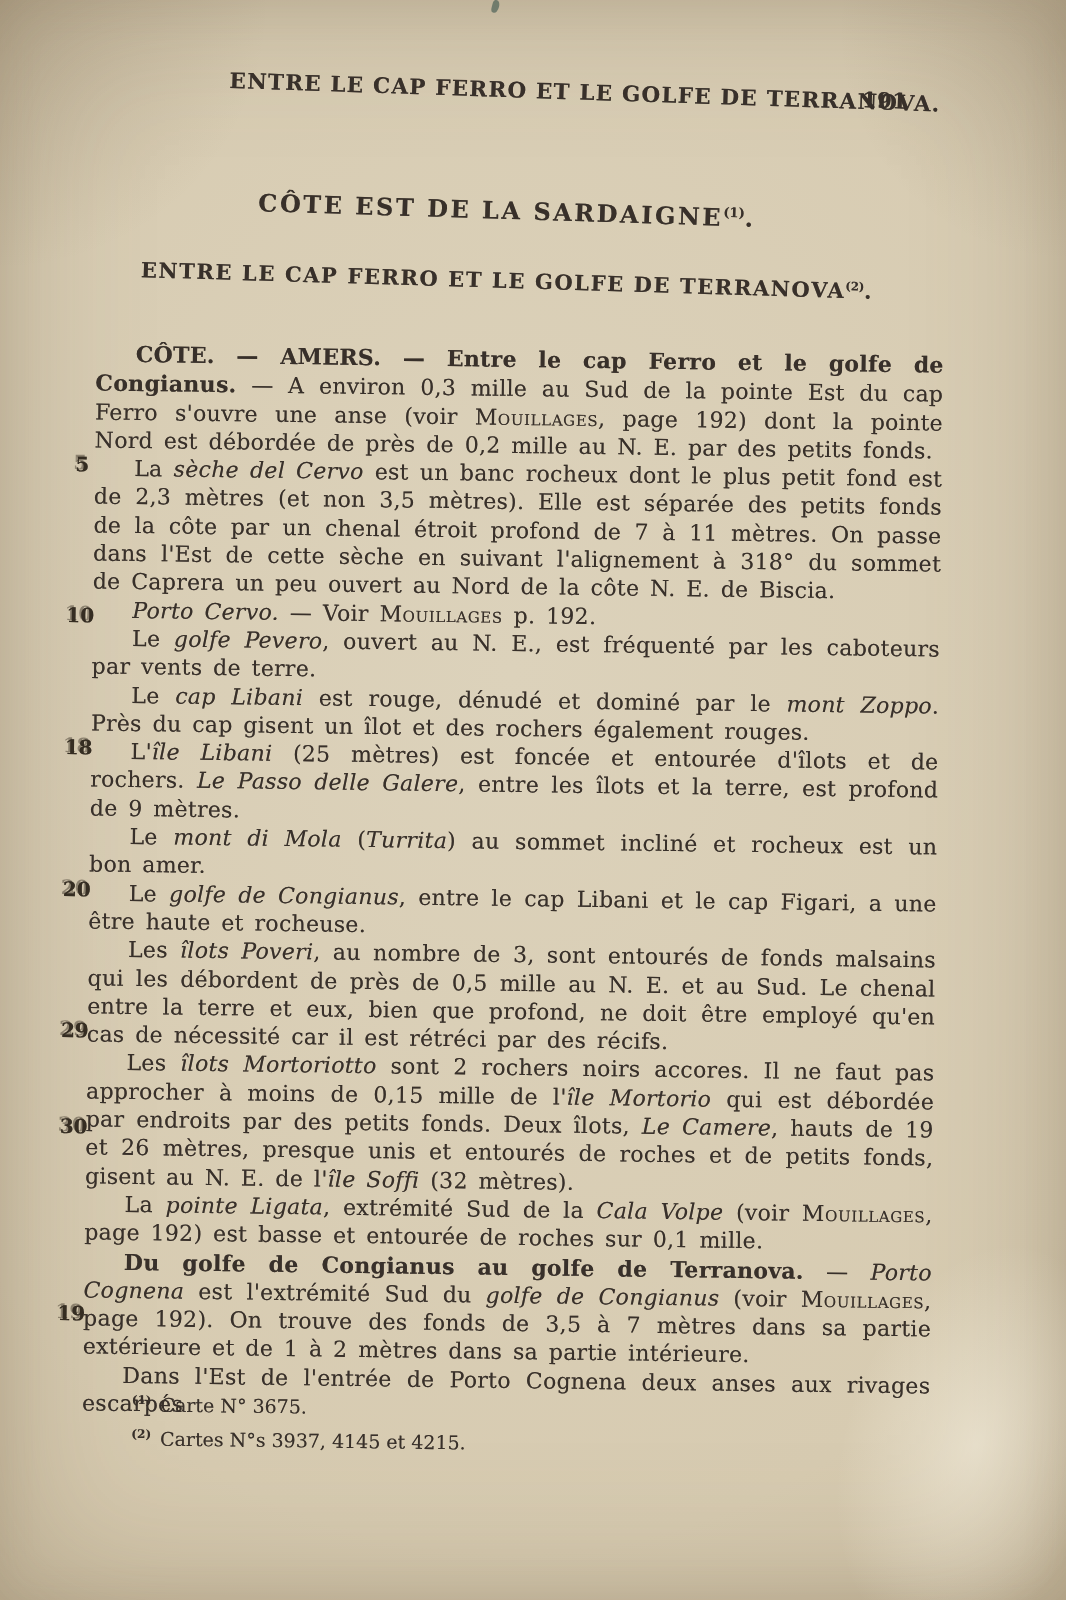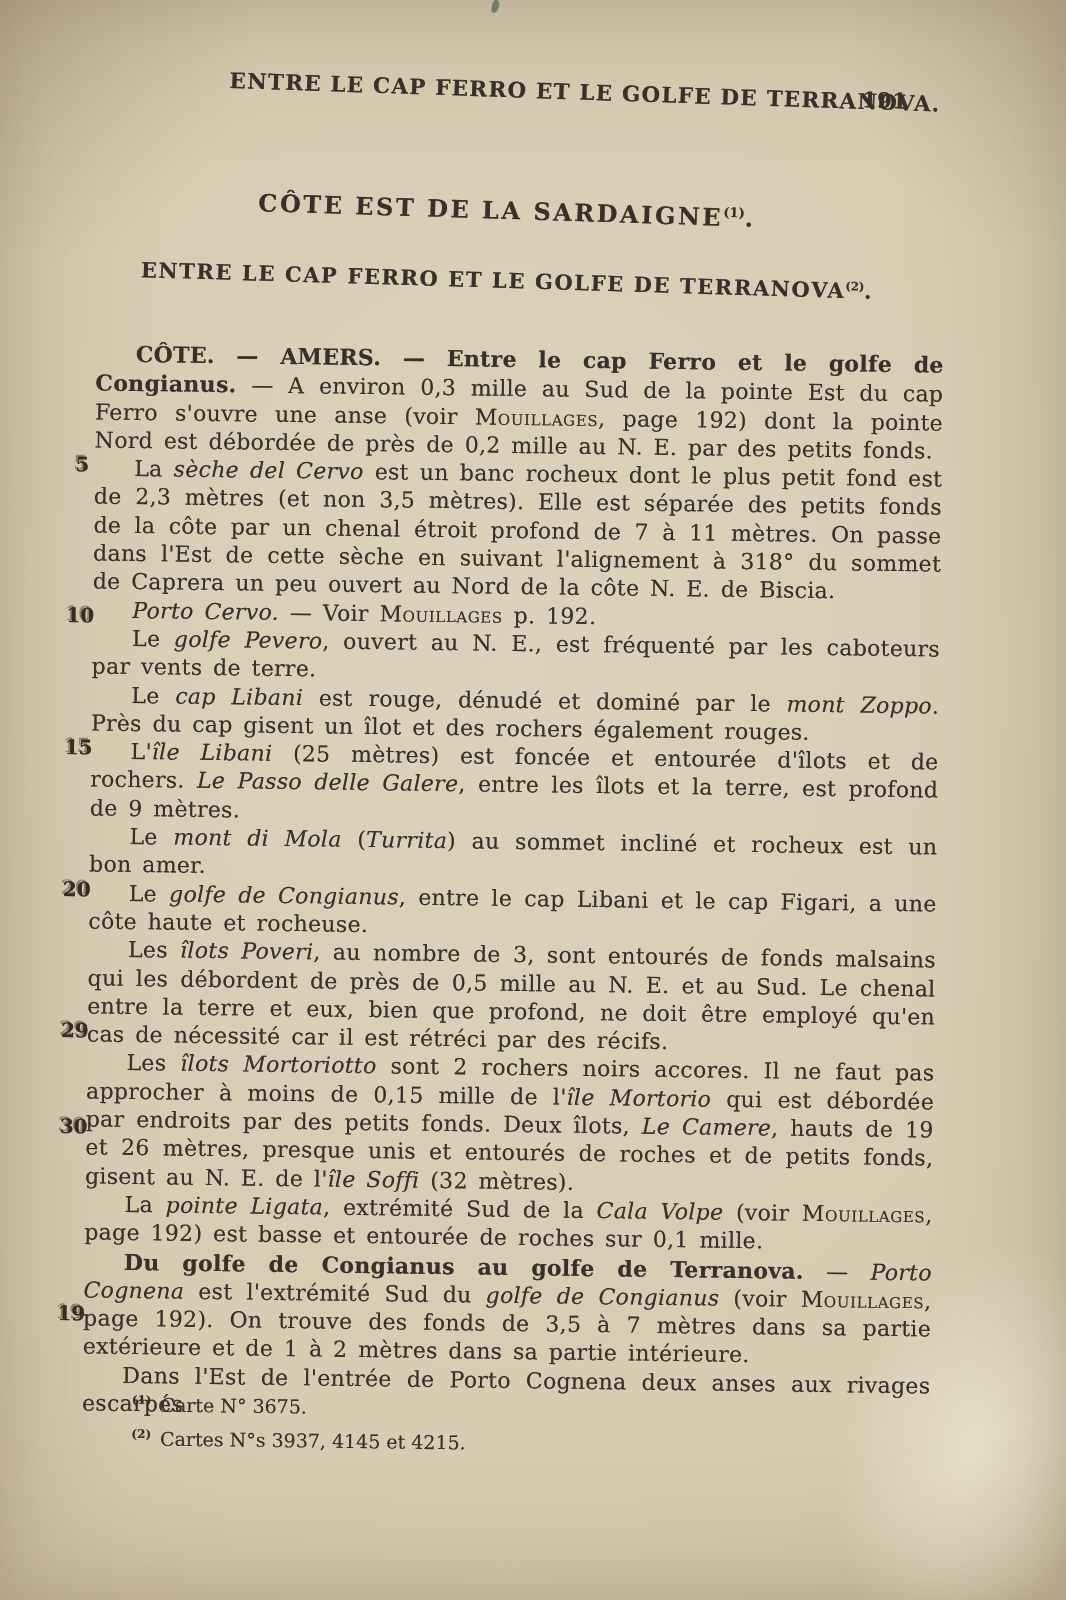--- a/index.html
+++ b/index.html
@@ -88,35 +88,35 @@
   <div class="page-number">191</div>
 
   <h1 class="section-title"><span>CÔTE EST DE LA SARDAIGNE</span><sup class="fn-sup">(1)</sup><span>.</span></h1>
 
   <h2 class="section-subtitle"><span>ENTRE LE CAP FERRO ET LE GOLFE DE TERRANOVA</span><sup class="fn-sup">(2)</sup><span>.</span></h2>
 
   <div class="body-wrap">
     <div class="margin-col">
       <span style="top:113px">5</span>
       <span style="top:264px">10</span>
-      <span style="top:396px">15</span>
+      <span style="top:396px">18</span>
       <span style="top:538px">20</span>
       <span style="top:679px">29</span>
       <span style="top:775px">30</span>
       <span style="top:962px">19</span>
     </div>
     <div class="text-col">
       <p><span class="seg-b">CÔTE. — AMERS. — </span><span class="seg-b">Entre le cap Ferro et le golfe de Congianus.</span><span class="seg-n"> — A environ 0,3 mille au Sud de la pointe Est du cap Ferro s'ouvre une anse (voir </span><span class="seg-sc">Mouillages</span><span class="seg-n">, page 192) dont la pointe Nord est débordée de près de 0,2 mille au N. E. par des petits fonds.</span></p>
       <p><span class="seg-n">La </span><span class="seg-i">sèche del Cervo</span><span class="seg-n"> est un banc rocheux dont le plus petit fond est de 2,3 mètres (et non 3,5 mètres). Elle est séparée des petits fonds de la côte par un chenal étroit profond de 7 à 11 mètres. On passe dans l'Est de cette sèche en suivant l'alignement à 318° du sommet de Caprera un peu ouvert au Nord de la côte N. E. de Biscia.</span></p>
       <p><span class="seg-i">Porto Cervo.</span><span class="seg-n"> — Voir </span><span class="seg-sc">Mouillages</span><span class="seg-n"> p. 192.</span></p>
       <p><span class="seg-n">Le </span><span class="seg-i">golfe Pevero</span><span class="seg-n">, ouvert au N. E., est fréquenté par les caboteurs par vents de terre.</span></p>
       <p><span class="seg-n">Le </span><span class="seg-i">cap Libani</span><span class="seg-n"> est rouge, dénudé et dominé par le </span><span class="seg-i">mont Zoppo</span><span class="seg-n">. Près du cap gisent un îlot et des rochers également rouges.</span></p>
       <p><span class="seg-n">L'</span><span class="seg-i">île Libani</span><span class="seg-n"> (25 mètres) est foncée et entourée d'îlots et de rochers. </span><span class="seg-i">Le Passo delle Galere</span><span class="seg-n">, entre les îlots et la terre, est profond de 9 mètres.</span></p>
       <p><span class="seg-n">Le </span><span class="seg-i">mont di Mola</span><span class="seg-n"> (</span><span class="seg-i">Turrita</span><span class="seg-n">) au sommet incliné et rocheux est un bon amer.</span></p>
-      <p><span class="seg-n">Le </span><span class="seg-i">golfe de Congianus</span><span class="seg-n">, entre le cap Libani et le cap Figari, a une côte haute et rocheuse.</span></p>
+      <p><span class="seg-n">Le </span><span class="seg-i">golfe de Congianus</span><span class="seg-n">, entre le cap Libani et le cap Figari, a une être haute et rocheuse.</span></p>
       <p><span class="seg-n">Les </span><span class="seg-i">îlots Poveri</span><span class="seg-n">, au nombre de 3, sont entourés de fonds malsains qui les débordent de près de 0,5 mille au N. E. et au Sud. Le chenal entre la terre et eux, bien que profond, ne doit être employé qu'en cas de nécessité car il est rétréci par des récifs.</span></p>
       <p><span class="seg-n">Les </span><span class="seg-i">îlots Mortoriotto</span><span class="seg-n"> sont 2 rochers noirs accores. Il ne faut pas approcher à moins de 0,15 mille de l'</span><span class="seg-i">île Mortorio</span><span class="seg-n"> qui est débordée par endroits par des petits fonds. Deux îlots, </span><span class="seg-i">Le Camere</span><span class="seg-n">, hauts de 19 et 26 mètres, presque unis et entourés de roches et de petits fonds, gisent au N. E. de l'</span><span class="seg-i">île Soffi</span><span class="seg-n"> (32 mètres).</span></p>
       <p><span class="seg-n">La </span><span class="seg-i">pointe Ligata</span><span class="seg-n">, extrémité Sud de la </span><span class="seg-i">Cala Volpe</span><span class="seg-n"> (voir </span><span class="seg-sc">Mouillages</span><span class="seg-n">, page 192) est basse et entourée de roches sur 0,1 mille.</span></p>
       <p><span class="seg-b">Du golfe de Congianus au golfe de Terranova.</span><span class="seg-n"> — </span><span class="seg-i">Porto Cognena</span><span class="seg-n"> est l'extrémité Sud du </span><span class="seg-i">golfe de Congianus</span><span class="seg-n"> (voir </span><span class="seg-sc">Mouillages</span><span class="seg-n">, page 192). On trouve des fonds de 3,5 à 7 mètres dans sa partie extérieure et de 1 à 2 mètres dans sa partie intérieure.</span></p>
       <p><span class="seg-n">Dans l'Est de l'entrée de Porto Cognena deux anses aux rivages escarpés</span></p>
     </div>
   </div>
 
   <div class="footnotes">
     <div class="footnote"><sup class="fn-sup">(1)</sup><span>Carte N° 3675.</span></div>

